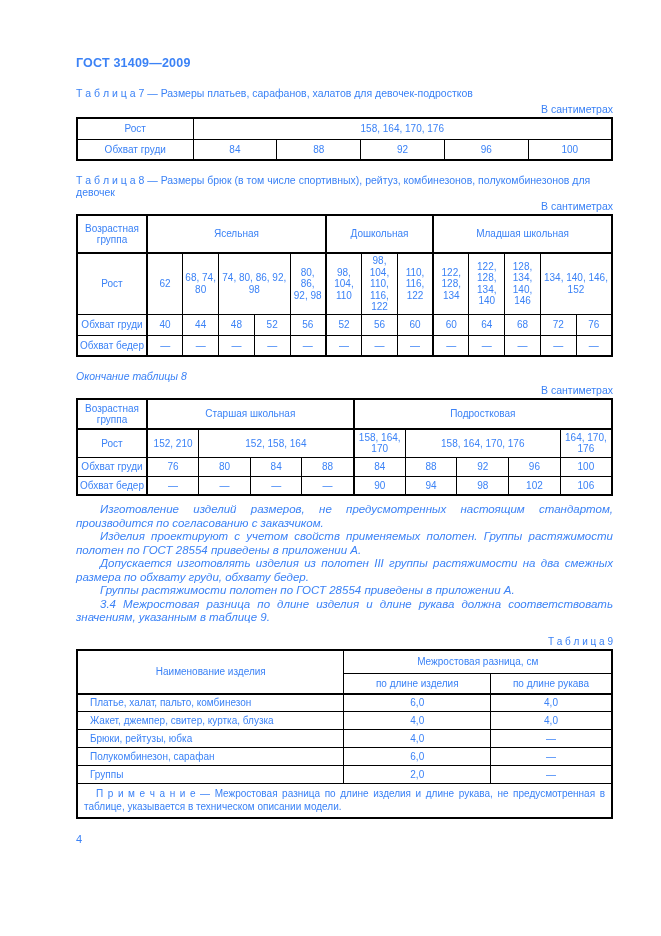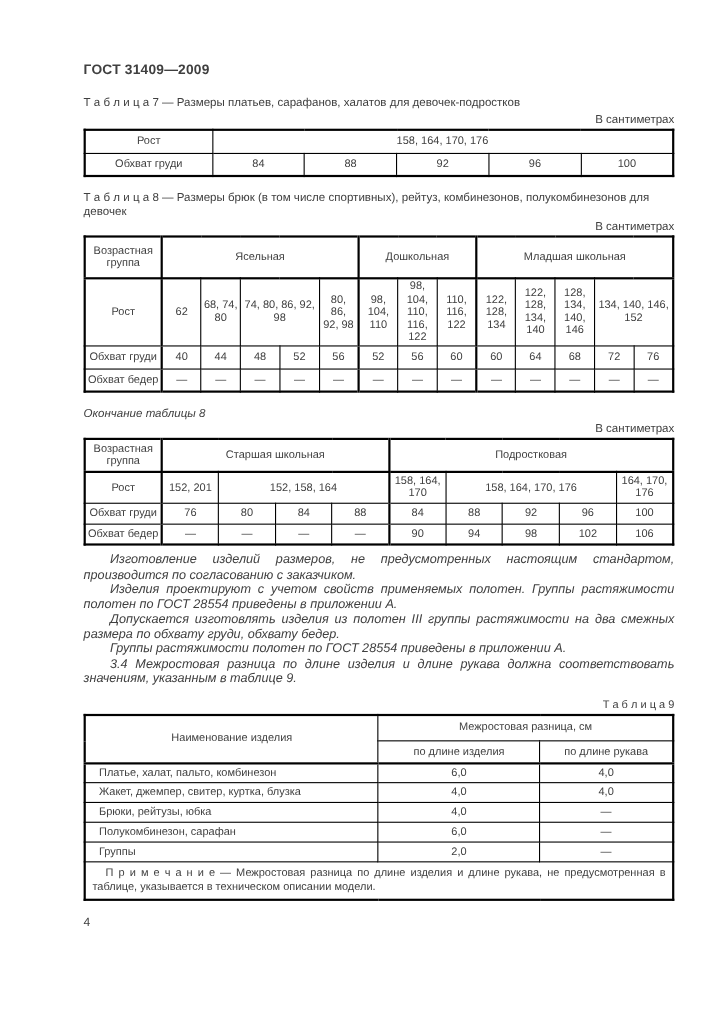--- a/index.html
+++ b/index.html
@@ -1,21 +1,21 @@
 <!DOCTYPE html>
 <html><head>
 <meta charset="utf-8">
 <style>
   html, body { margin: 0; padding: 0; background: #ffffff; }
   .page {
     position: relative;
     width: 661px;
     height: 936px;
     background: #ffffff;
-    color: #404040;
+    color: #3b82f6;
     font-family: "Liberation Sans", sans-serif;
     overflow: hidden;
   }
   .content {
     position: absolute;
     left: 76px;
     top: 0;
     width: 537px;
     padding-top: 56px;
   }
@@ -217,21 +217,21 @@
           <col>
         </colgroup>
       <tbody>
           <tr class="t8b-head">
         <td class="thickR thickB">Возрастная группа</td>
         <td colspan="4" class="thickB thickR">Старшая школьная</td>
         <td colspan="5" class="thickB">Подростковая</td>
       </tr>
       <tr class="t8b-rost">
         <td class="thickR">Рост</td>
-        <td>152, 201</td>
+        <td>152, 210</td>
         <td colspan="3" class="thickR">152, 158, 164</td>
         <td>158, 164, 170</td>
         <td colspan="3">158, 164, 170, 176</td>
         <td>164, 170, 176</td>
       </tr>
       <tr class="t8b-data">
         <td class="thickR">Обхват груди</td>
         <td>76</td>
         <td>80</td>
         <td>84</td>

